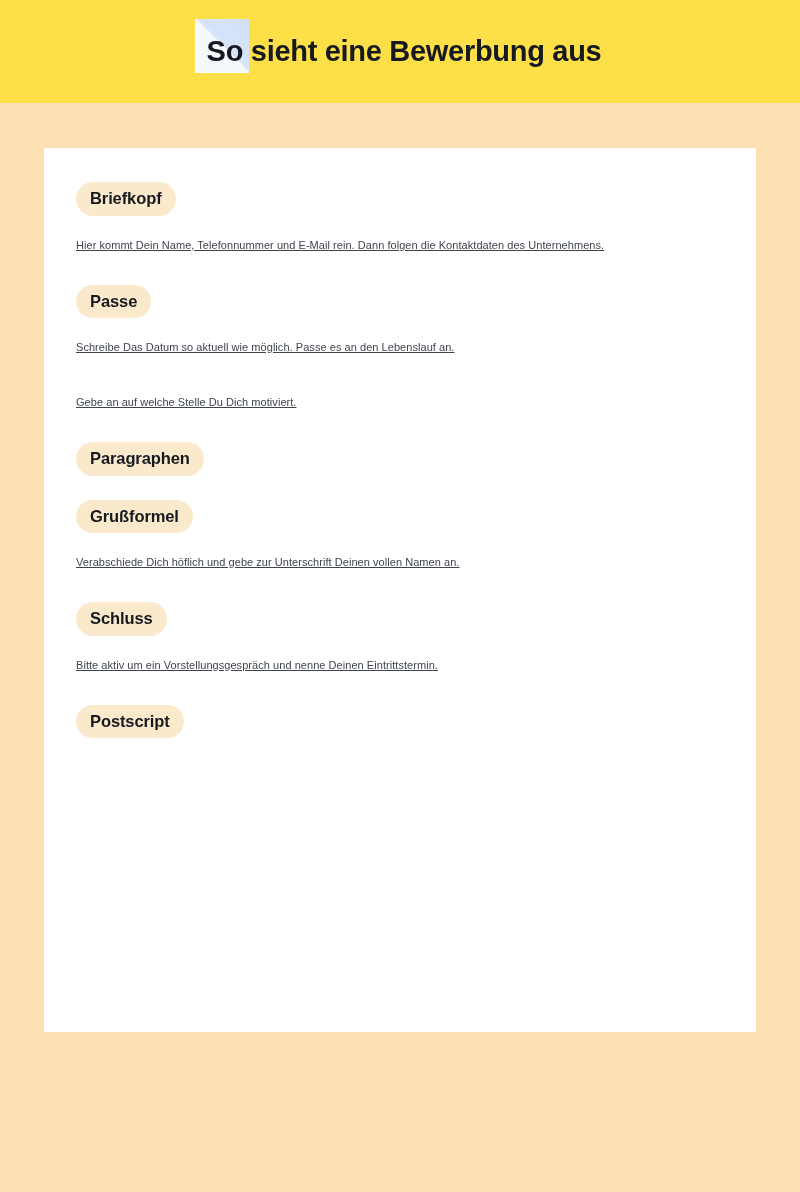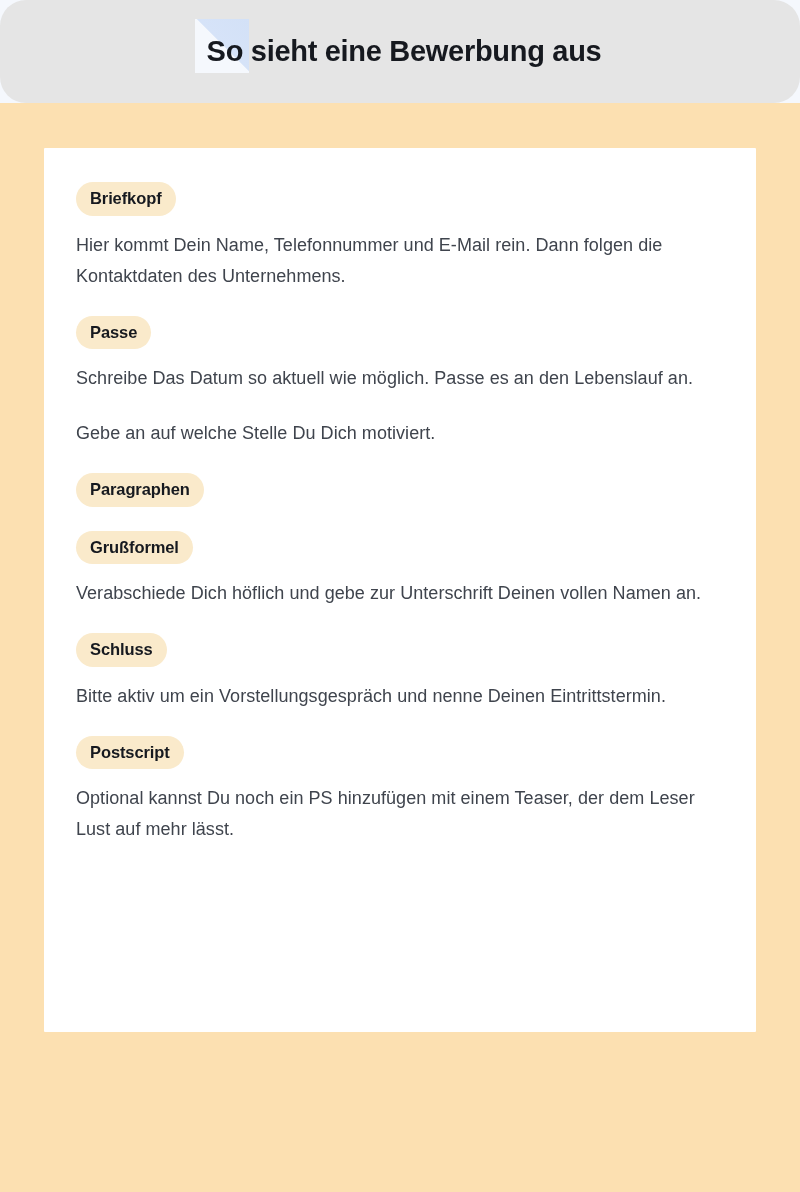--- a/index.html
+++ b/index.html
@@ -20,27 +20,26 @@
     height: 1192px;
     position: relative;
     display: flex;
     flex-direction: column;
     background: #F5F8FD;
   }
 
   
   .header {
     height: 103px;
-    background: #e5e5e5;
+    background: #fde047;
     position: relative;
     display: flex;
     align-items: center;
     justify-content: center;
     flex: 0 0 auto;
-    border-radius: 26px;
   }
 
   .header-inner {
     position: relative;
     display: inline-block;
     padding-left: 8px;
   }
 
   .title-accent {
     position: absolute;
@@ -93,25 +92,26 @@
     font-size: 16.5px;
     font-weight: bold;
     line-height: 1;
     padding: 8px 14px 9px 14px;
     border-radius: 40px;
     letter-spacing: -0.1px;
   }
 
   .section-text {
     margin-top: 14px;
-    font-size: 18px;
+    font-size: 11px;
     line-height: 31px;
     color: #3F444D;
     letter-spacing: 0.05px;
     max-width: 650px;
+    text-decoration: underline;
   }
 </style>
 </head>
 <body>
 
 <div class="infographic">
 
   <div class="header">
     <div class="header-inner">
       <div class="title-accent"></div>
@@ -146,19 +146,18 @@
         <p class="section-text">Verabschiede Dich höflich und gebe zur Unterschrift Deinen vollen Namen an.</p>
       </div>
 
       <div class="section">
         <span class="badge">Schluss</span>
         <p class="section-text">Bitte aktiv um ein Vorstellungsgespräch und nenne Deinen Eintrittstermin.</p>
       </div>
 
       <div class="section">
         <span class="badge">Postscript</span>
-        <p class="section-text">Optional kannst Du noch ein PS hinzufügen mit einem Teaser, der dem Leser Lust auf mehr lässt.</p>
       </div>
 
     </div>
   </div>
 
 </div>
 
 </body></html>

